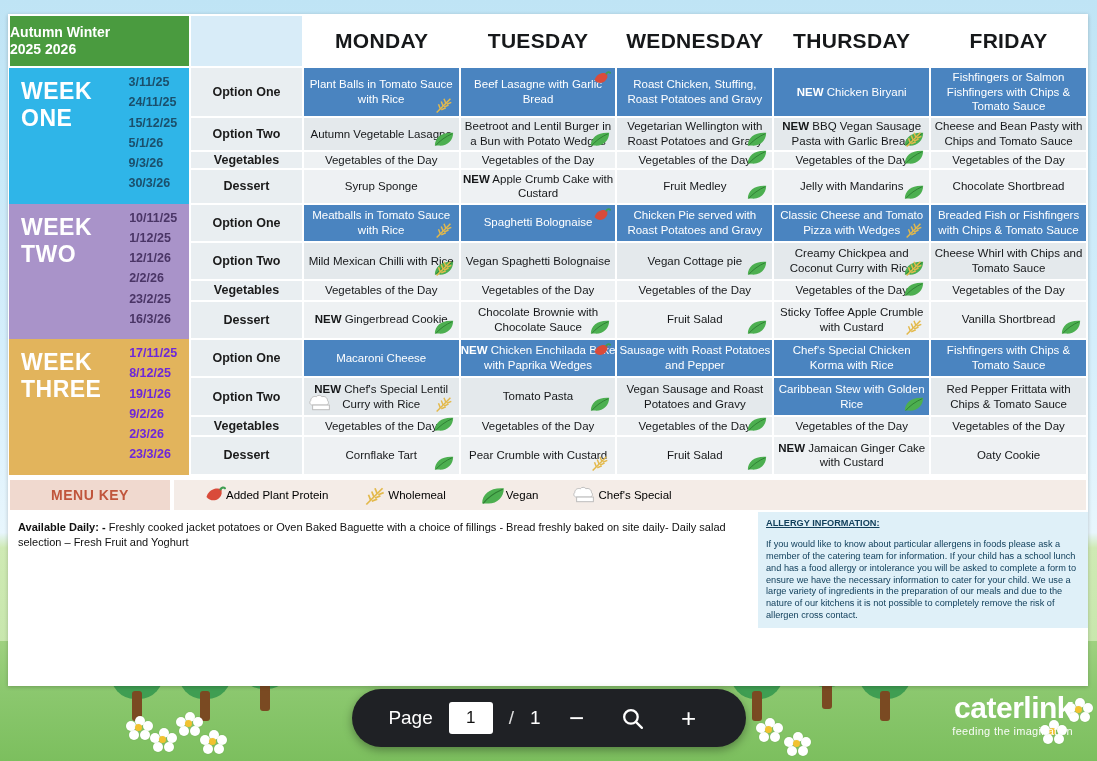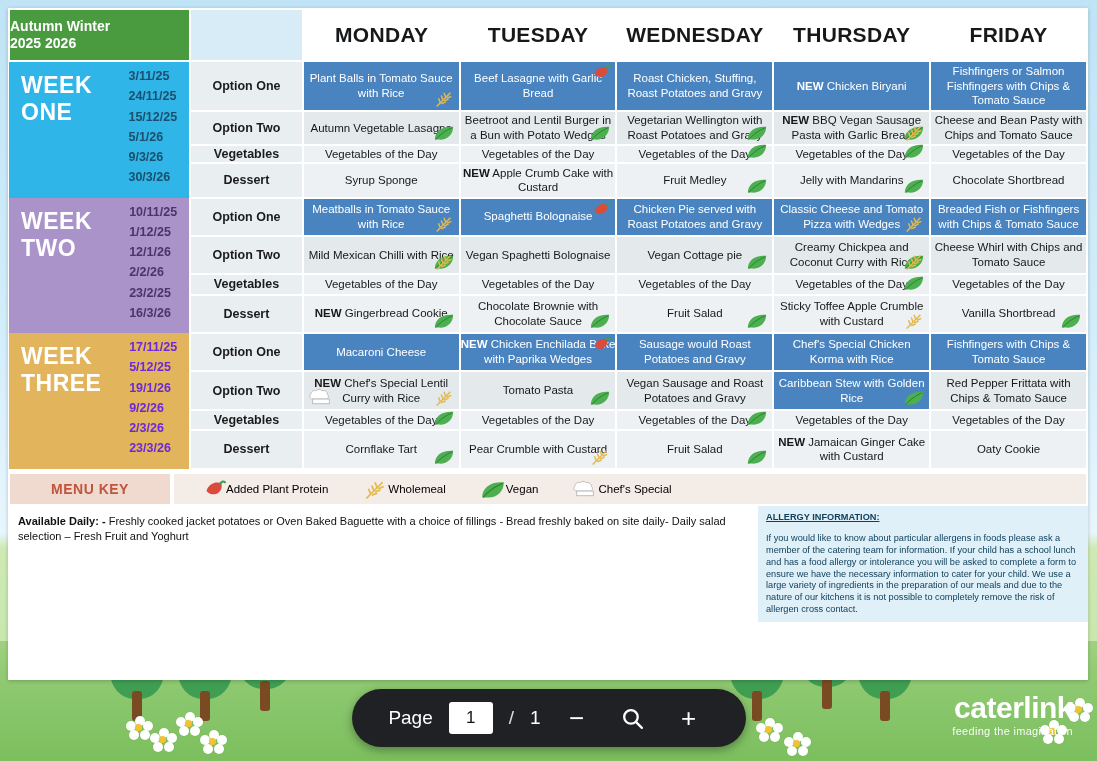--- a/index.html
+++ b/index.html
@@ -32,21 +32,21 @@
     position:absolute; width:10px; height:10px; background:#fff; border-radius:50%;
     box-shadow:0 0 0 1px rgba(0,0,0,.02);
   }
   .flower .c { background:#f2c230; width:7px; height:7px; left:9px; top:9px; }
   .flower .p1{left:9px; top:1px;} .flower .p2{left:17px; top:6px;}
   .flower .p3{left:14px; top:15px;} .flower .p4{left:3px; top:15px;}
   .flower .p5{left:0px; top:6px;}
 
   
   .sheet {
-    position:absolute; left:8px; top:8px; width:1080px; height:672px;
+    position:absolute; left:8px; top:14px; width:1080px; height:672px;
     background:#ffffff;
     box-shadow:0 1px 4px rgba(0,0,0,.22);
   }
 
   table.menu { border-collapse:collapse; width:100%; table-layout:fixed; }
   table.menu td, table.menu th { padding:0; vertical-align:middle; }
 
   .col-week { width:164px; }
   .col-opt  { width:102px; }
   .col-day  { width:142px; }
@@ -491,35 +491,35 @@
                 <path d="M2 17C2 8 10 2 22 3c0 9-7 15-16 14z" fill="#4caf50"></path>
                 <path d="M3 17C7 12 14 7 21 4" stroke="#2e7d32" stroke-width="1" fill="none"></path>
               </svg></span></td>
         </tr>
         <tr>
           <td class="week-cell" rowspan="4">
             <div class="week-inner w3" style="height:100%">
               <div class="week-badge">WEEK THREE</div>
               <div class="week-dates">
                 <div>17/11/25</div>
-                <div>5/12/25</div>
+                <div>8/12/25</div>
                 <div>19/1/26</div>
                 <div>9/2/26</div>
                 <div>2/3/26</div>
                 <div>23/3/26</div>
               </div>
             </div>
           </td>
           <td class="opt-label ">Option One</td>
           <td class="cell blue">Macaroni Cheese</td>
           <td class="cell blue"><b>NEW</b> Chicken Enchilada Bake with Paprika Wedges<span class="ico protein"><svg viewBox="0 0 24 20">
                 <path d="M20 4c-5-2-12 0-14 7 4 5 12 4 14-3z" fill="#d94b3a"></path>
                 <path d="M19 4c1-2 3-2 4-1" stroke="#3f9e52" stroke-width="2" fill="none" stroke-linecap="round"></path>
               </svg></span></td>
-          <td class="cell blue">Sausage would Roast Potatoes and Gravy</td>
+          <td class="cell blue">Sausage with Roast Potatoes and Pepper</td>
           <td class="cell blue">Chef's Special Chicken Korma with Rice</td>
           <td class="cell blue">Fishfingers with Chips &amp; Tomato Sauce</td>
         </tr>
         <tr>
           <td class="opt-label ">Option Two</td>
           <td class="cell grey"><b>NEW</b> Chef's Special Lentil Curry with Rice<span class="ico chef"><svg viewBox="0 0 28 20">
                 <path d="M5 13c-3 0-4-3-2-5 0-3 3-5 6-4 1-2 5-2 6 0 3-1 6 1 6 4 2 2 1 5-2 5z" fill="#fff" stroke="#b9b9b9" stroke-width="1"></path>
                 <rect x="5" y="13" width="18" height="5" fill="#fff" stroke="#b9b9b9" stroke-width="1"></rect>
               </svg></span><span class="ico wheat"><svg viewBox="0 0 24 20">
                 <g stroke="#e3b94b" stroke-width="1.6" fill="none">

